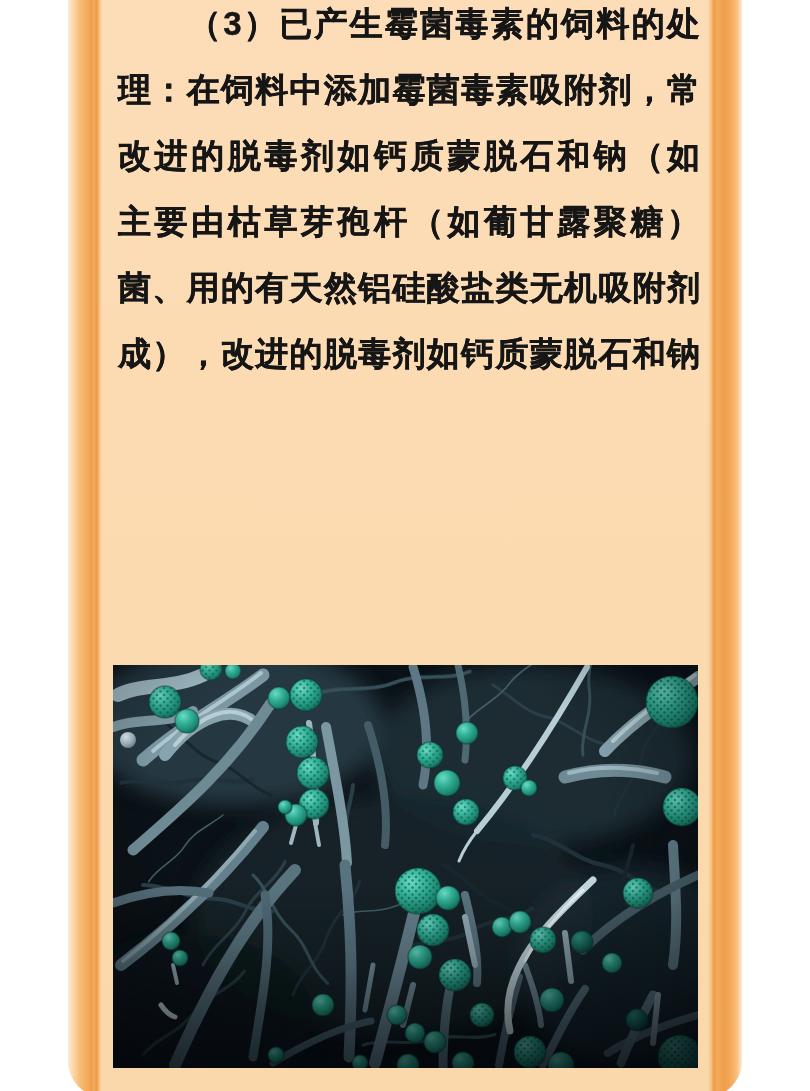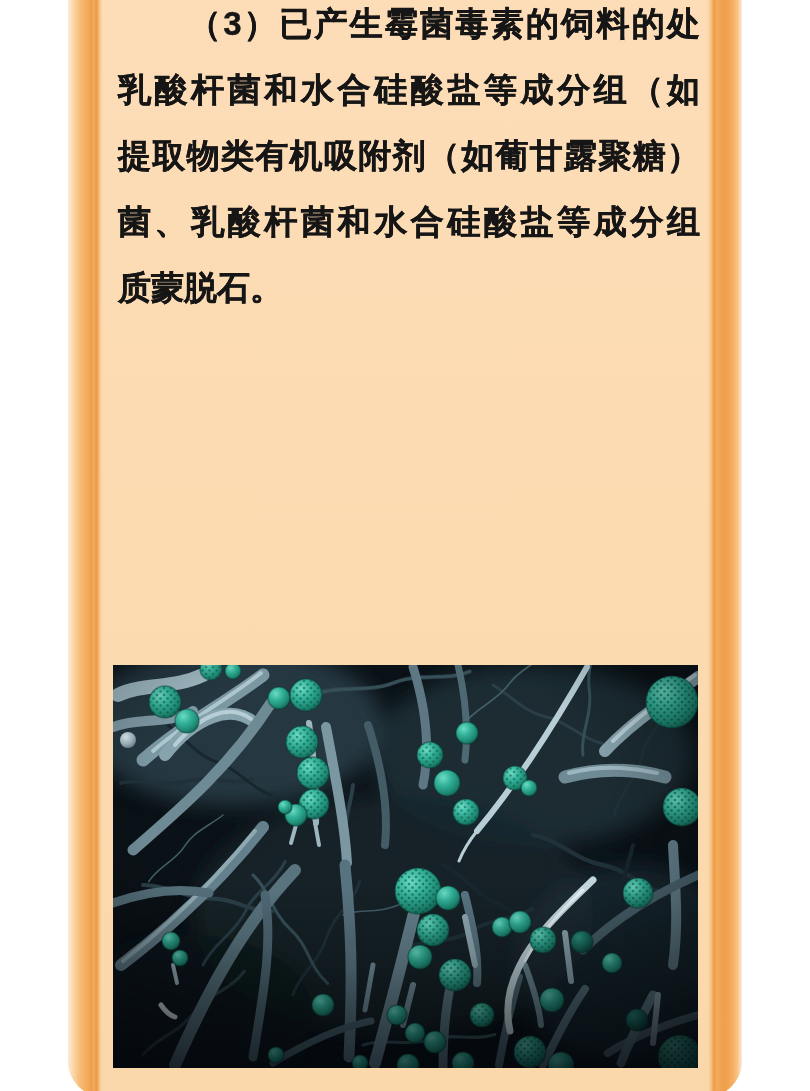--- a/index.html
+++ b/index.html
@@ -35,24 +35,25 @@
 
 <div class="page">
 
   <div class="card">
     <div class="border-strip left"></div>
     <div class="border-strip right"></div>
   </div>
 
   <div class="text-block">
     <div class="line first">（3）已产生霉菌毒素的饲料的处</div>
-    <div class="line">乳酸杆菌和水合硅酸盐等成分组（如</div>
-    <div class="line">提取物类有机吸附剂（如葡甘露聚糖）</div>
-    <div class="line">菌、乳酸杆菌和水合硅酸盐等成分组</div>
-    <div class="line last">质蒙脱石。</div>
+    <div class="line">理：在饲料中添加霉菌毒素吸附剂，常</div>
+    <div class="line">改进的脱毒剂如钙质蒙脱石和钠（如</div>
+    <div class="line">主要由枯草芽孢杆（如葡甘露聚糖）</div>
+    <div class="line">菌、用的有天然铝硅酸盐类无机吸附剂</div>
+    <div class="line">成），改进的脱毒剂如钙质蒙脱石和钠</div>
   </div>
 
   <figure class="sem-figure">
     <svg width="585" height="403" viewBox="0 0 585 403" xmlns="http://www.w3.org/2000/svg">
       <defs>
         <radialGradient id="sg" cx="35%" cy="30%" r="80%">
           <stop offset="0" stop-color="#6adcc4"></stop>
             <stop offset="0.4" stop-color="#33b098"></stop>
           <stop offset="0.75" stop-color="#1d8a74"></stop>
             <stop offset="1" stop-color="#0f5c4c"></stop>

